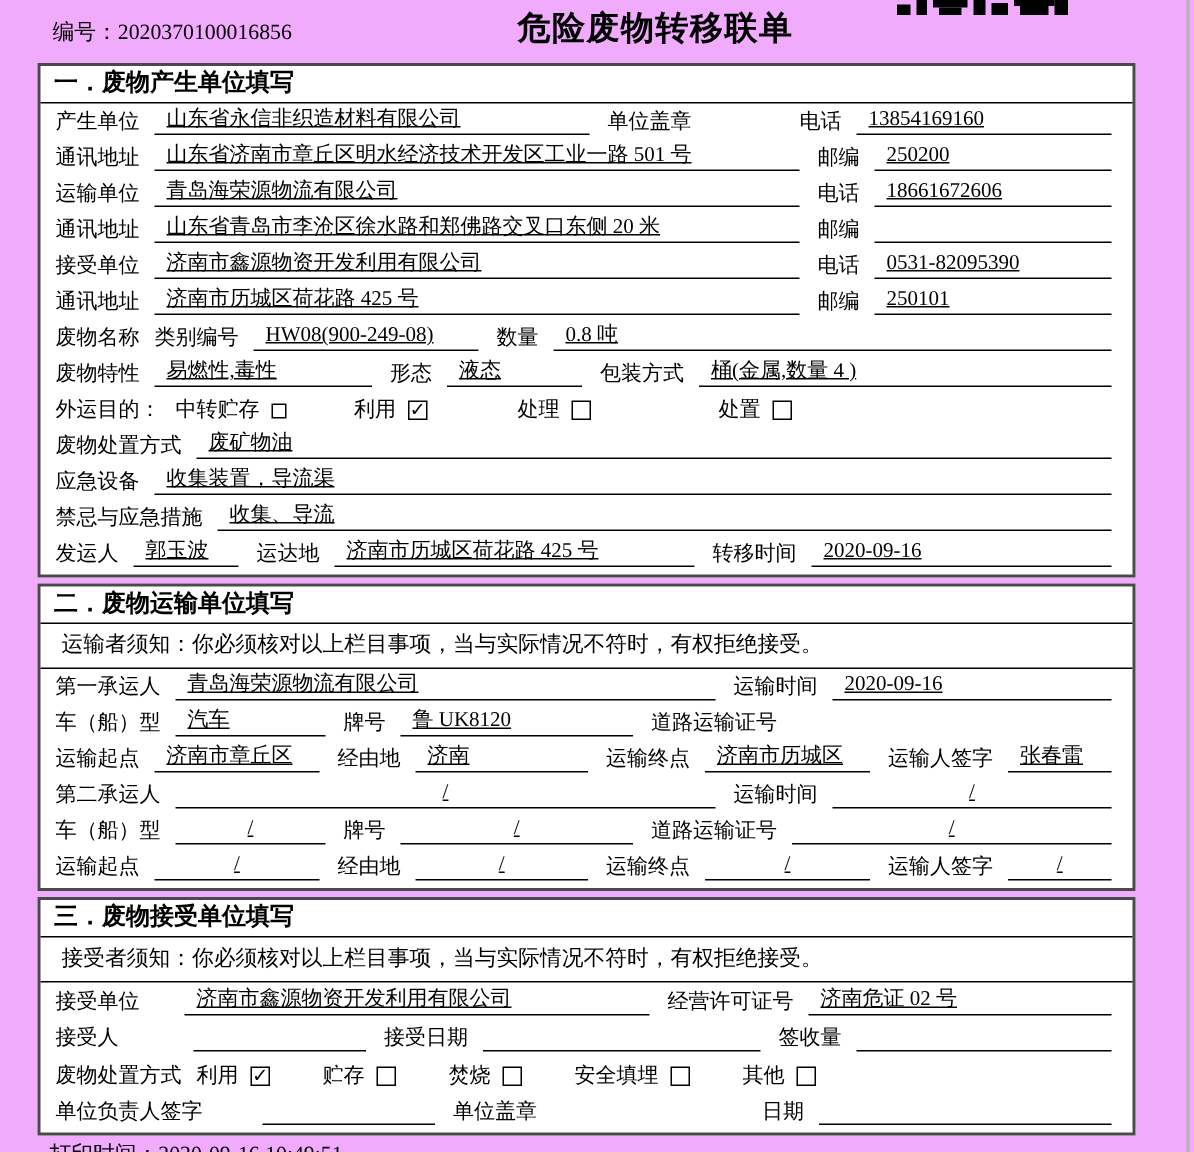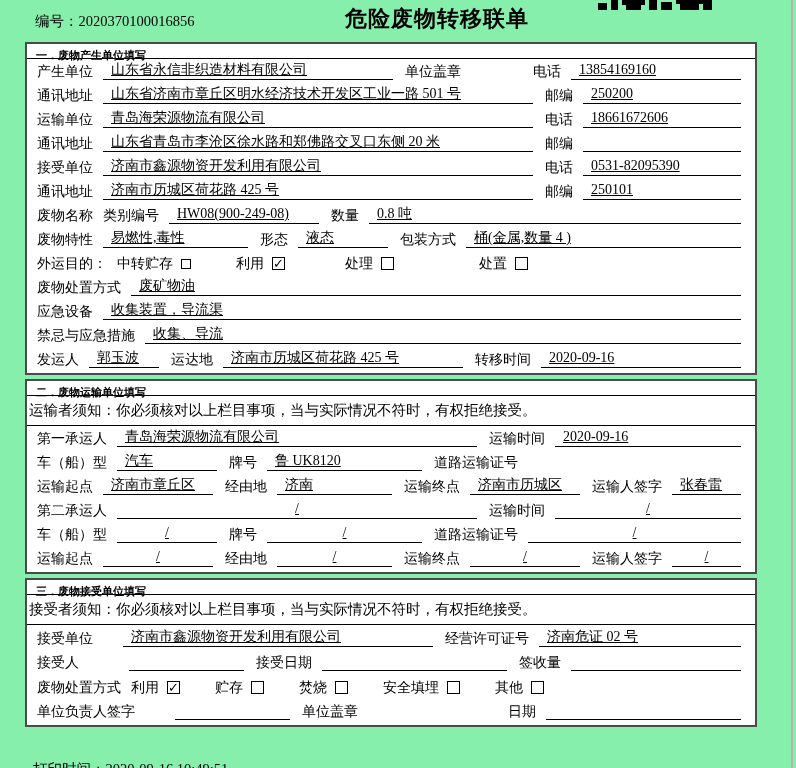--- a/index.html
+++ b/index.html
@@ -1,34 +1,34 @@
 <!DOCTYPE html>
 <html><head>
 <meta charset="utf-8">
 <style>
   * { margin:0; padding:0; box-sizing:border-box; }
   html,body { background:#fff; }
   #screen {
     position:relative; width:796px; height:768px; overflow:hidden;
-    background:#86efac; color:#000;
+    background:#f0abfc; color:#000;
     font-family:"Liberation Serif","DejaVu Serif",serif;
     font-size:14px;
   }
   
   .serial { position:absolute; left:35px; top:12px; font-size:14.5px; white-space:nowrap; }
   .doc-title { position:absolute; left:437px; top:4px; transform:translateX(-50%);
     font-size:22px; font-weight:bold; letter-spacing:1px; white-space:nowrap; }
   .qr { position:absolute; left:598px; top:0; width:114px; height:11px; }
   .qr div { position:absolute; background:#000; }
   
   .form { position:absolute; left:25px; top:42px; width:732px; }
   .box { border:2px solid #4a4a4a; background:#fff; margin-bottom:4px; }
-  .sec-header { height:15px; line-height:23px; padding-left:9px;
-    font-weight:bold; font-size:11px; border-bottom:1.6px solid #000; }
-  .note-row { height:30px; line-height:29px; padding-left:2px;
+  .sec-header { height:25px; line-height:23px; padding-left:9px;
+    font-weight:bold; font-size:16px; border-bottom:1.6px solid #000; }
+  .note-row { height:30px; line-height:29px; padding-left:14px;
     border-bottom:1.6px solid #000; font-size:14.5px; white-space:nowrap; }
   .rows { padding:0 12px 2px 10px; }
   .row { display:flex; align-items:flex-end; height:24px; padding-bottom:3px; white-space:nowrap; }
   .s3 .row { height:24.5px; }
   .lbl { line-height:17px; margin-right:10px; flex:0 0 auto; }
   .val { line-height:16px; border-bottom:1.2px solid #000; padding:0 4px 1px 8px;
     margin-right:12px; flex:0 0 auto; min-height:17px;text-decoration:underline; }
   .val.grow { flex:1 1 auto; margin-right:2px; }
   .val.slash { text-align:center; padding-left:4px; }
   .chk { display:flex; align-items:center; line-height:17px; flex:0 0 auto; }

